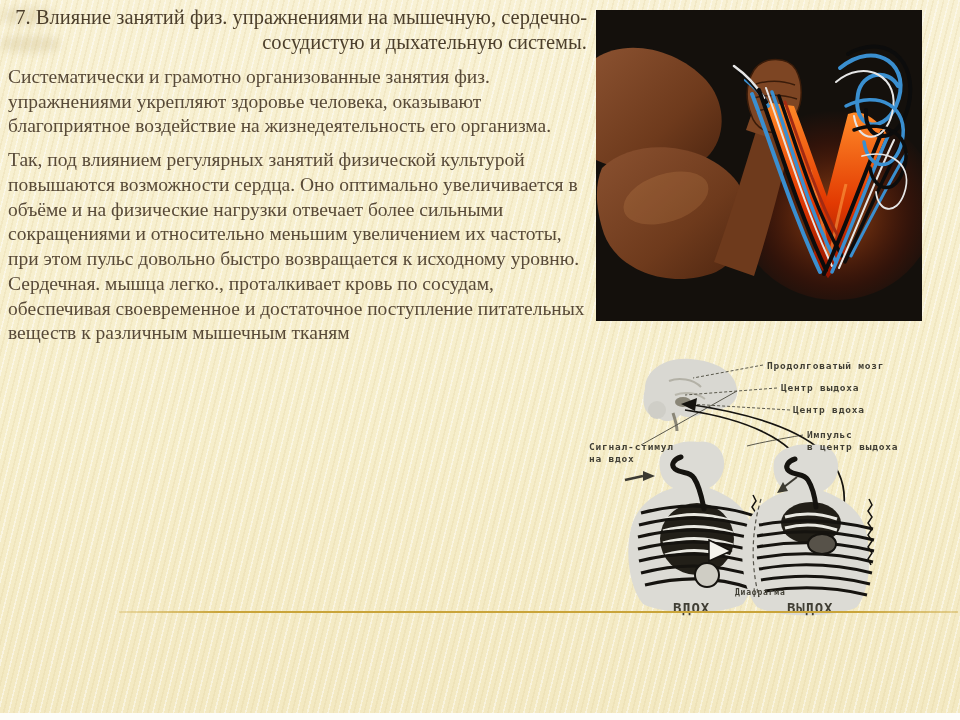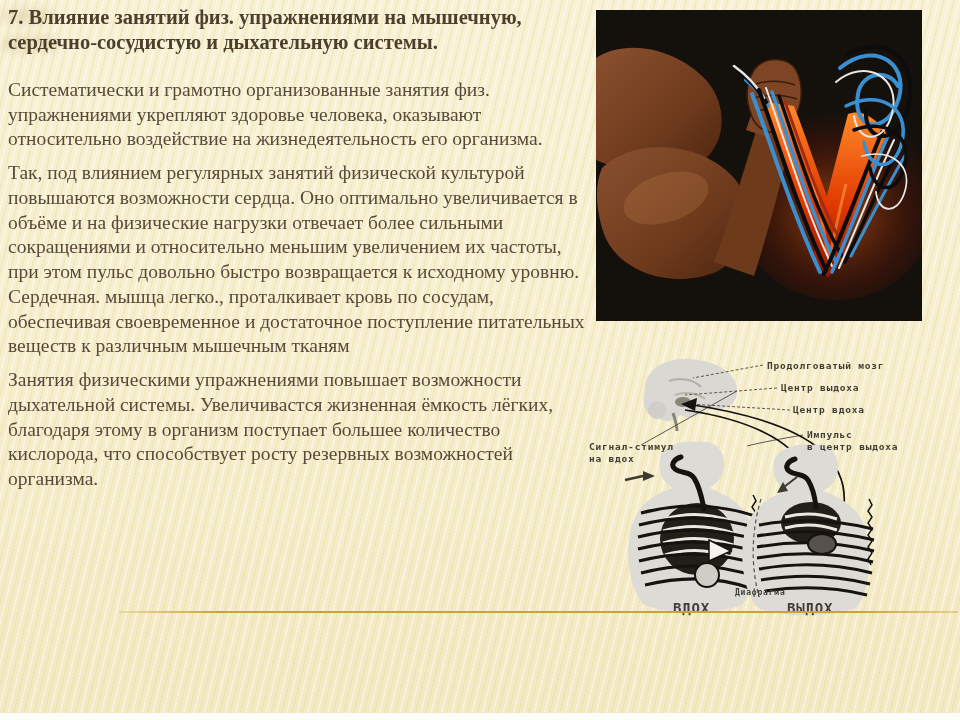--- a/index.html
+++ b/index.html
@@ -19,22 +19,22 @@
       linear-gradient(180deg,#f8f1d4 0%,#f6eecb 60%,#f3e9c2 100%);
   }
   .bleed{
     position:absolute;border-radius:40%;
     background:rgba(197,180,128,.28);filter:blur(4px);
   }
   .bleed.b1{left:2px;top:8px;width:52px;height:16px;}
   .bleed.b2{left:0;top:36px;width:60px;height:16px;}
   .text-col{position:absolute;left:8px;top:5px;width:579px;}
   .title{
-    font-weight:bold;font-size:20.5px;line-height:1.24;text-align:left;
-    color:#4c3f2c;margin:0 0 22px 0;
+    font-weight:normal;font-size:20.5px;line-height:1.24;text-align:right;
+    color:#4c3f2c;margin:0 0 9px 0;
   }
   .para{
     font-size:19.5px;line-height:1.27;color:#584a38;margin:0 0 9px 0;
     text-align:left;
   }
   .arm-photo{position:absolute;left:596px;top:10px;width:326px;height:311px;}
   .breath-diagram{position:absolute;left:585px;top:347px;width:372px;height:282px;}
   .gold-line{
     position:absolute;left:119px;top:611px;width:839px;height:2px;
     background:linear-gradient(90deg,rgba(201,164,58,.25),#c9a43a 12%,#c9a43a 88%,rgba(201,164,58,.4));
@@ -48,23 +48,22 @@
 </head>
 <body>
 
 <div class="slide">
 
   <div class="bleed b1"></div>
   <div class="bleed b2"></div>
 
   <div class="text-col">
     <h1 class="title">7. Влияние занятий физ. упражнениями на мышечную, сердечно-сосудистую и дыхательную системы.</h1>
-    <p class="para">Систематически и грамотно организованные занятия физ. упражнениями укрепляют здоровье человека, оказывают относительно воздействие на жизнедеятельность его организма.</p>
+    <p class="para">Систематически и грамотно организованные занятия физ. упражнениями укрепляют здоровье человека, оказывают благоприятное воздействие на жизнедеятельность его организма.</p>
     <p class="para">Так, под влиянием регулярных занятий физической культурой повышаются возможности сердца. Оно оптимально увеличивается в объёме и на физические нагрузки отвечает более сильными сокращениями и относительно меньшим увеличением их частоты, при этом пульс довольно быстро возвращается к исходному уровню. Сердечная. мышца легко., проталкивает кровь по сосудам, обеспечивая своевременное и достаточное поступление питательных веществ к различным мышечным тканям</p>
-    <p class="para">Занятия физическими упражнениями повышает возможности дыхательной системы. Увеличивастся жизненная ёмкость лёгких, благодаря этому в организм поступает большее количество кислорода, что способствует росту резервных возможностей организма.</p>
   </div>
 
   <div class="arm-photo">
     <svg width="326" height="311" viewBox="0 0 326 311">
       <defs>
         <linearGradient id="skin" x1="0" y1="0" x2="1" y2="1">
           <stop offset="0" stop-color="#8a5130"></stop>
           <stop offset="0.6" stop-color="#6e3a1c"></stop>
           <stop offset="1" stop-color="#4d2510"></stop>
         </linearGradient>

